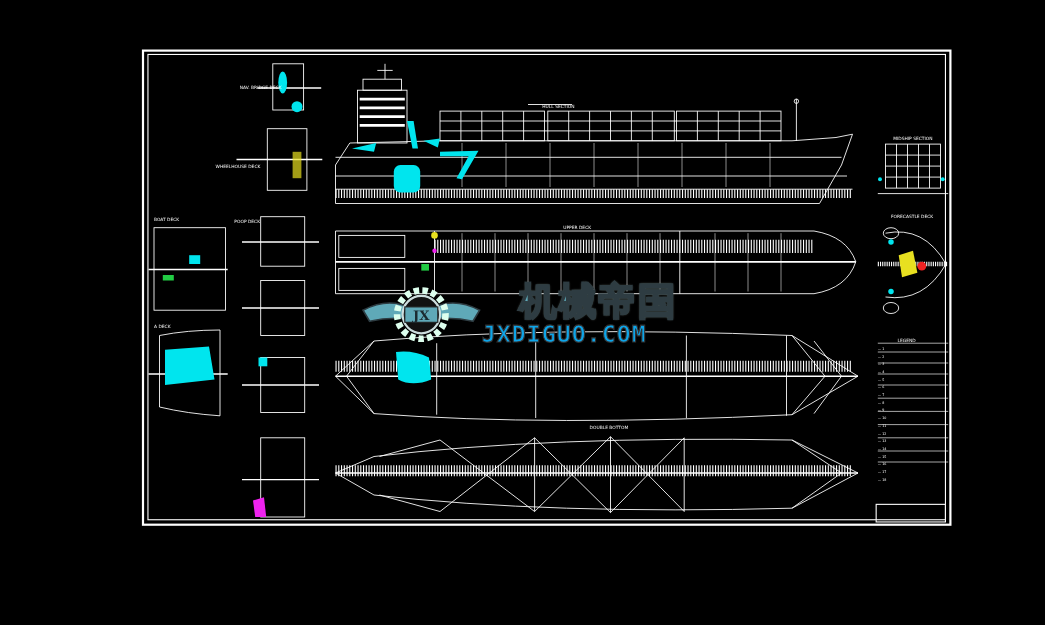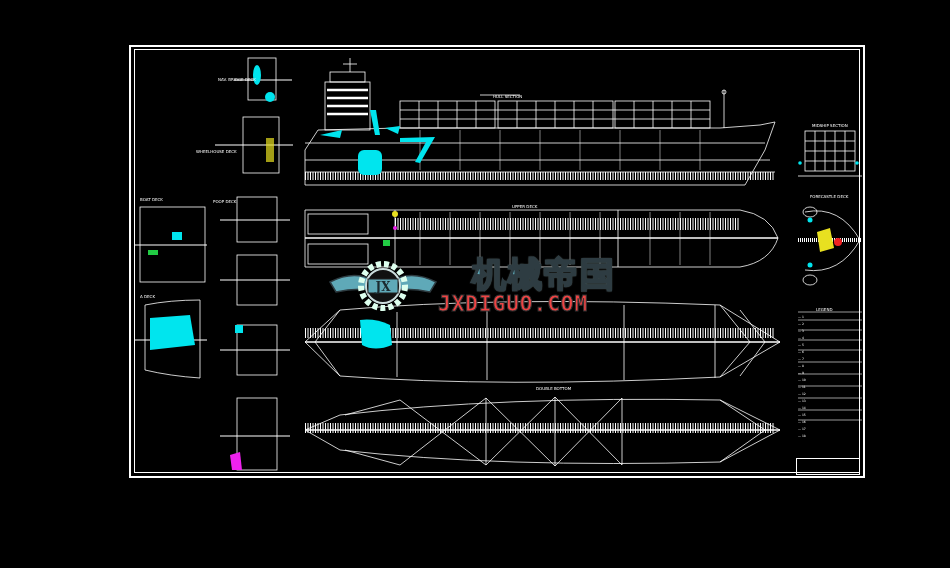--- a/index.html
+++ b/index.html
@@ -4,21 +4,21 @@
 <style>
   html,body{margin:0;padding:0;background:#000;}
   body{width:950px;height:568px;position:relative;overflow:hidden;font-family:"DejaVu Sans",sans-serif;}
   #canvas{position:absolute;left:0;top:0;width:950px;height:568px;background:#000;}
   .frame-outer{position:absolute;left:129px;top:45px;width:736px;height:433px;border:2px solid #fff;box-sizing:border-box;}
   .frame-inner{position:absolute;left:134px;top:49px;width:726px;height:424px;border:1px solid #fff;box-sizing:border-box;}
   svg{position:absolute;left:0;top:0;}
   .wm{position:absolute;left:328px;top:252px;width:300px;height:68px;}
   .wm-cn{position:absolute;left:112px;top:2px;font-family:"DejaVu Sans",sans-serif;font-weight:bold;font-size:34px;letter-spacing:2px;color:#5fa9b8;
     -webkit-text-stroke:2px #2e3c42;text-shadow:0 0 2px #dfe;line-height:40px;white-space:nowrap;margin-left:32px;}
-  .wm-en{position:absolute;left:110px;top:40px;font-family:"DejaVu Sans Mono",monospace;font-weight:bold;font-size:21px;color:#ef4444;
+  .wm-en{position:absolute;left:110px;top:40px;font-family:"DejaVu Sans Mono",monospace;font-weight:bold;font-size:21px;color:#0ea5e9;
     -webkit-text-stroke:1px #333;letter-spacing:1px;line-height:24px;white-space:nowrap;}
   .label{position:absolute;color:#fff;font-size:4px;font-family:"DejaVu Sans",sans-serif;line-height:4px;white-space:nowrap;}
   .legend{position:absolute;left:796px;top:307px;width:66px;height:145px;}
   .legend-title{position:absolute;left:20px;top:0;font-size:4px;color:#fff;}
   .legend-row{position:absolute;left:2px;font-size:3px;color:#fff;white-space:nowrap;}
   .title-block{position:absolute;left:796px;top:458px;width:64px;height:17px;border:1px solid #fff;box-sizing:border-box;}
 </style>
 </head>
 <body>
 

